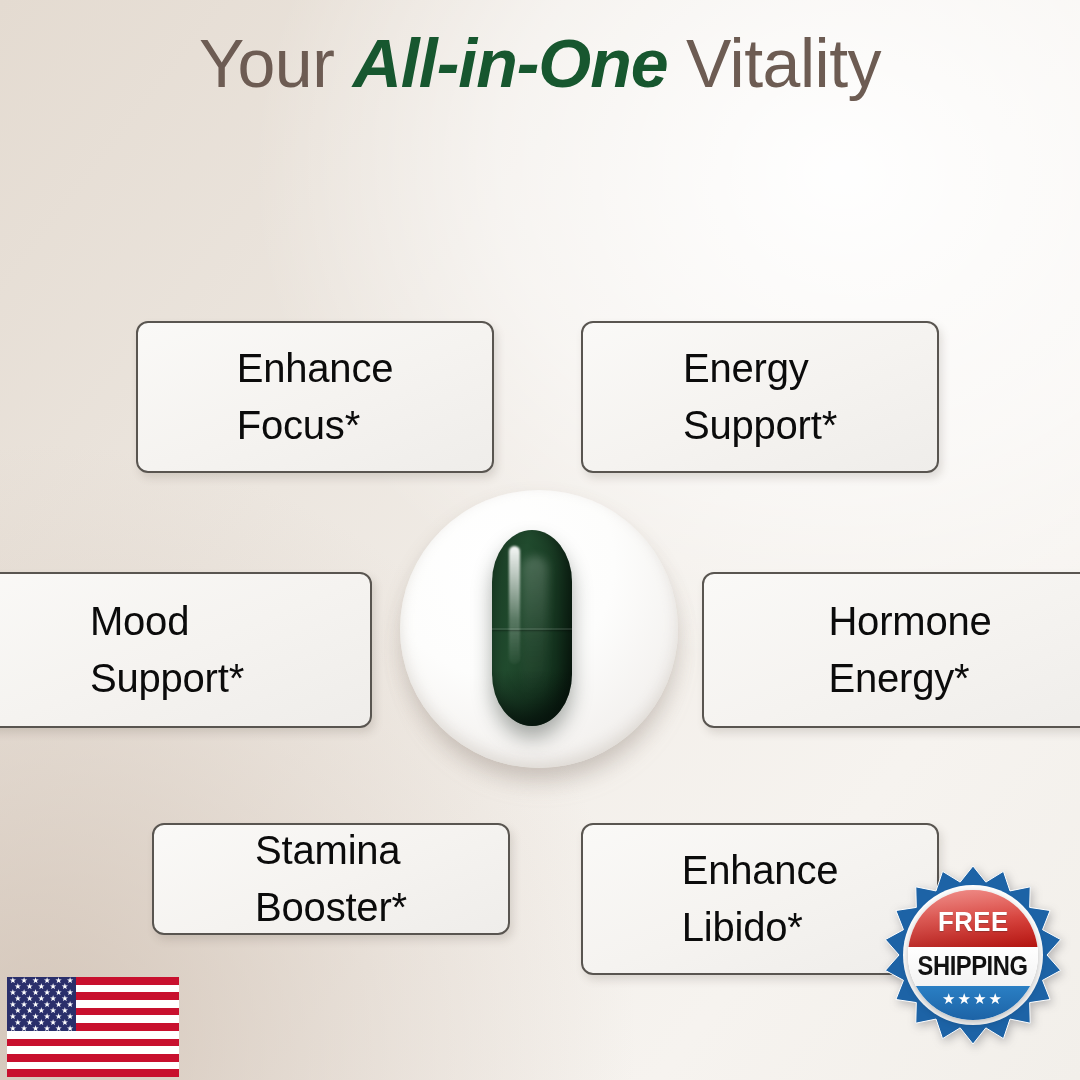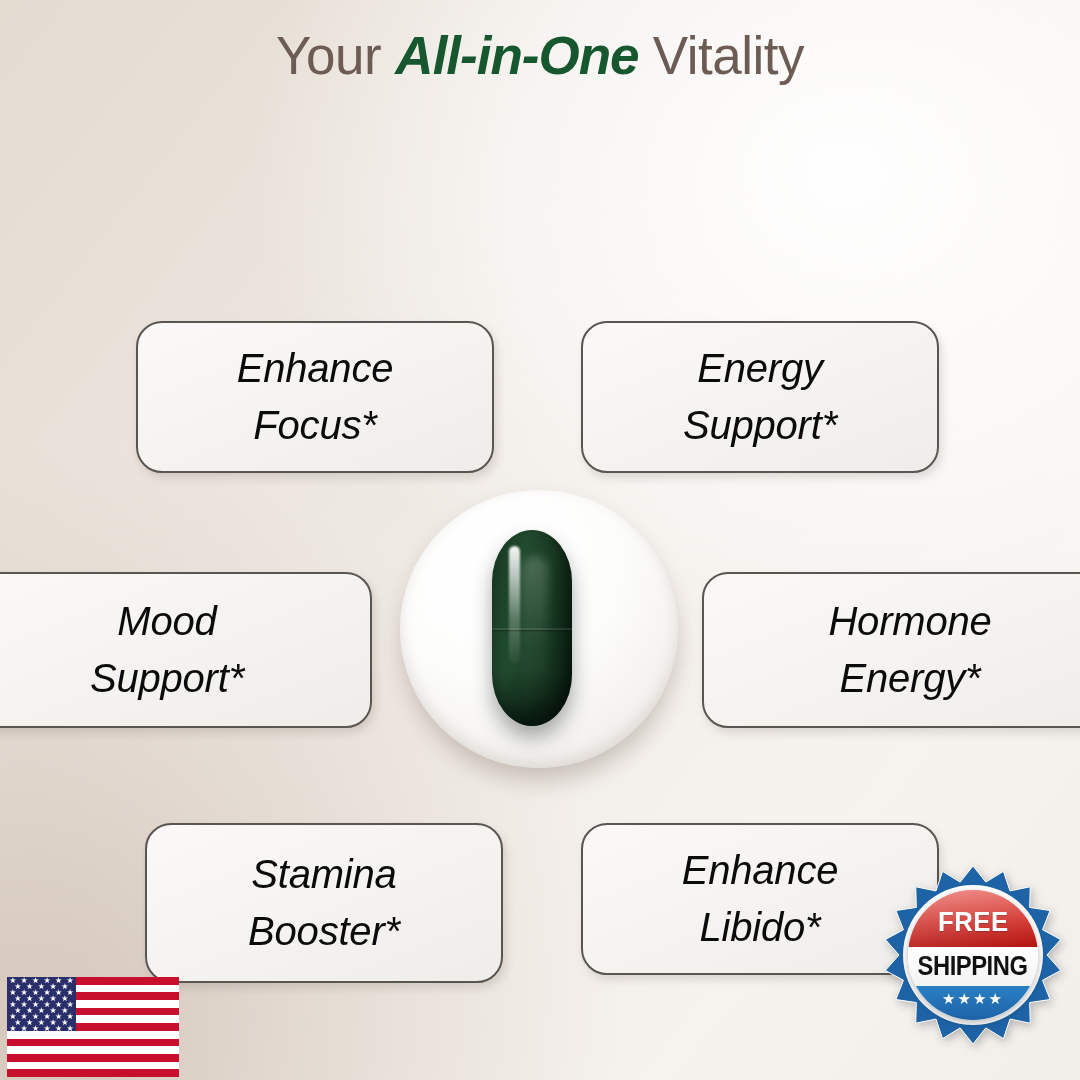--- a/index.html
+++ b/index.html
@@ -14,58 +14,56 @@
     background:
       radial-gradient(ellipse 820px 700px at 78% 16%, rgba(255,255,255,0.97) 0%, rgba(255,255,255,0.55) 42%, rgba(255,255,255,0) 72%),
       radial-gradient(ellipse 760px 760px at 4% 96%, rgba(206,190,176,0.80) 0%, rgba(214,200,188,0.35) 48%, rgba(255,255,255,0) 78%),
       linear-gradient(128deg,#e4dbd1 0%,#ece6df 34%,#f3efea 58%,#f6f3ef 78%,#f2efea 100%);
   }
 
   
   .headline{
     position:absolute;left:0;top:18px;width:1080px;
     text-align:center;
-    font-size:53px;line-height:1.04;
+    font-size:68px;line-height:1.04;
     letter-spacing:-0.5px;
     font-weight:400;
     color:#6d5c53;
     text-rendering:optimizeLegibility;
     margin-top:10px;
   }
   .headline .l2{display:block;}
   .hl-accent{
     color:#17572f;font-weight:bold;font-style:italic;
     letter-spacing:-1px;
   }
 
   
   .card{
     position:absolute;
     box-sizing:border-box;
     border:2px solid #595550;
-    border-radius:26px;
+    border-radius:12px;
     background:linear-gradient(158deg,#faf9f7 0%,#f5f3f0 52%,#efedea 100%);
     box-shadow:3px 5px 9px rgba(90,78,68,0.17);
     display:flex;align-items:center;justify-content:center;
-    text-align:center;
-    font-style:italic;
   }
   .card-text{
     color:#0b0b0b;
     font-size:40px;line-height:1.42;
     letter-spacing:-0.2px;
     font-weight:400;
     white-space:pre-line;
     padding:0 18px;
   }
   #card-focus   {left:136px; top:321px; width:358px; height:152px;}
   #card-energy  {left:581px; top:321px; width:358px; height:152px;}
   #card-mood    {left:-38px; top:572px; width:410px; height:156px;}
   #card-hormone {left:702px; top:572px; width:416px; height:156px;}
-  #card-stamina {left:145px; top:823px; width:358px; height:160px;}
+  #card-stamina {left:152px; top:823px; width:358px; height:112px;}
   #card-libido  {left:581px; top:823px; width:358px; height:152px;}
 
   
   #product{position:absolute;left:392px;top:482px;width:296px;height:306px;}
   .plate-shadow{
     position:absolute;left:14px;top:30px;width:272px;height:272px;
     border-radius:50%;
     background:radial-gradient(circle at 50% 55%, rgba(120,105,95,0.30) 0%, rgba(140,124,112,0.16) 58%, rgba(160,146,134,0) 75%);
     filter:blur(12px);
   }

